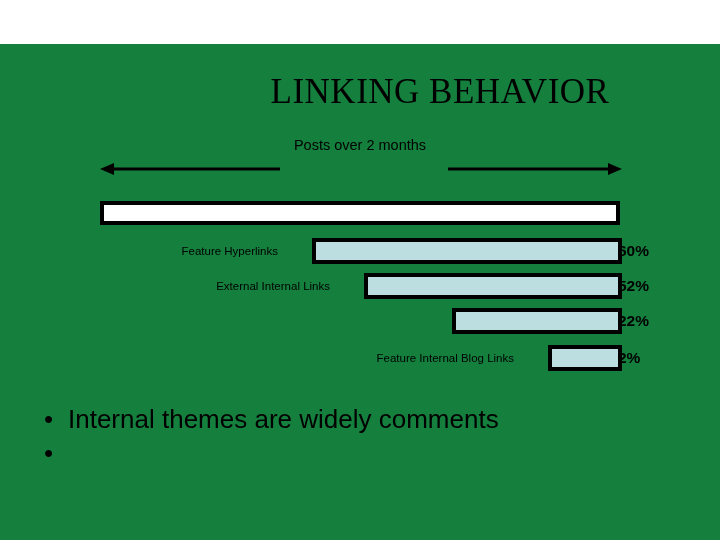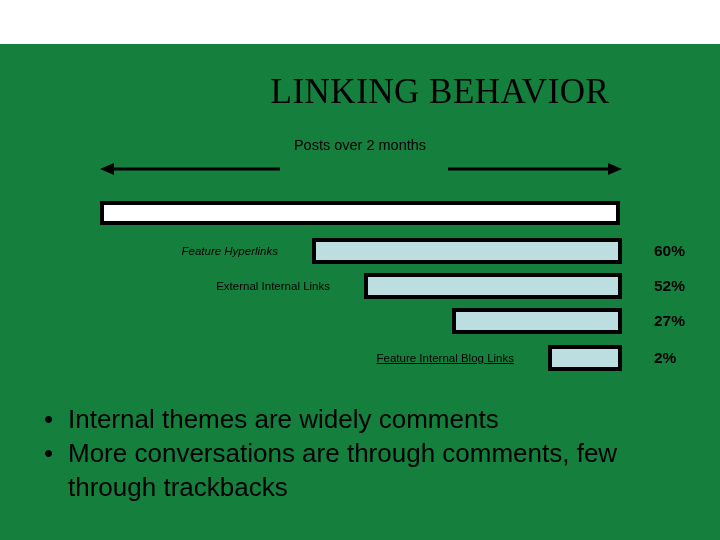--- a/index.html
+++ b/index.html
@@ -98,21 +98,21 @@
     top: 0;
     height: 26px;
     box-sizing: border-box;
     border: 4px solid #000000;
     background: #bddee0;
   }
 
   .bar-value {
     position: absolute;
     top: 0;
-    left: 654px;
+    left: 618px;
     height: 26px;
     line-height: 26px;
     font-size: 15.5px;
     font-weight: 700;
     color: #000000;
     white-space: nowrap;
   }
 
   
   #bullets {
@@ -157,46 +157,45 @@
       <rect x="352" y="15.5" width="162" height="3" fill="#000000"></rect>
 
       <polygon points="526,17 512,11 512,23" fill="#000000"></polygon>
     </svg>
   </div>
   <div id="span-arrow-label">Posts over 2 months</div>
 
   <div id="baseline-bar" style="background: rgb(255, 255, 255); border-color: rgb(0, 0, 0);"></div>
 
   <div class="bar-row" style="top: 194px;">
-    <span class="bar-label" style="right: 442px; font-style: italic;">Feature Hyperlinks</span>
+    <span class="bar-label" style="right: 442px;">Feature Hyperlinks</span>
     <span class="bar-shape" style="left: 312px; width: 310px; background: rgb(189, 222, 224); border-color: rgb(0, 0, 0);"></span>
     <span class="bar-value">60%</span>
   </div>
 
   <div class="bar-row" style="top: 229px;">
     <span class="bar-label" style="right: 390px;">External Internal Links</span>
     <span class="bar-shape" style="left: 364px; width: 258px; background: rgb(189, 222, 224); border-color: rgb(0, 0, 0);"></span>
     <span class="bar-value">52%</span>
   </div>
 
   <div class="bar-row" style="top: 264px;">
     <span class="bar-shape" style="left: 452px; width: 170px; background: rgb(189, 222, 224); border-color: rgb(0, 0, 0);"></span>
-    <span class="bar-value">27%</span>
+    <span class="bar-value">22%</span>
   </div>
 
   <div class="bar-row" style="top: 301px;">
-    <span class="bar-label" style="right: 206px; text-decoration: underline;">Feature Internal Blog Links</span>
+    <span class="bar-label" style="right: 206px;">Feature Internal Blog Links</span>
     <span class="bar-shape" style="left: 548px; width: 74px; background: rgb(189, 222, 224); border-color: rgb(0, 0, 0);"></span>
     <span class="bar-value">2%</span>
   </div>
 
   <div id="bullets">
     <div class="bullet-item">
       <span class="bullet-marker">•</span>
       <span>Internal themes are widely comments</span>
     </div>
     <div class="bullet-item">
       <span class="bullet-marker">•</span>
-      <span>More conversations are through comments, few through trackbacks</span>
     </div>
   </div>
 
 </div>
 
 </body></html>

